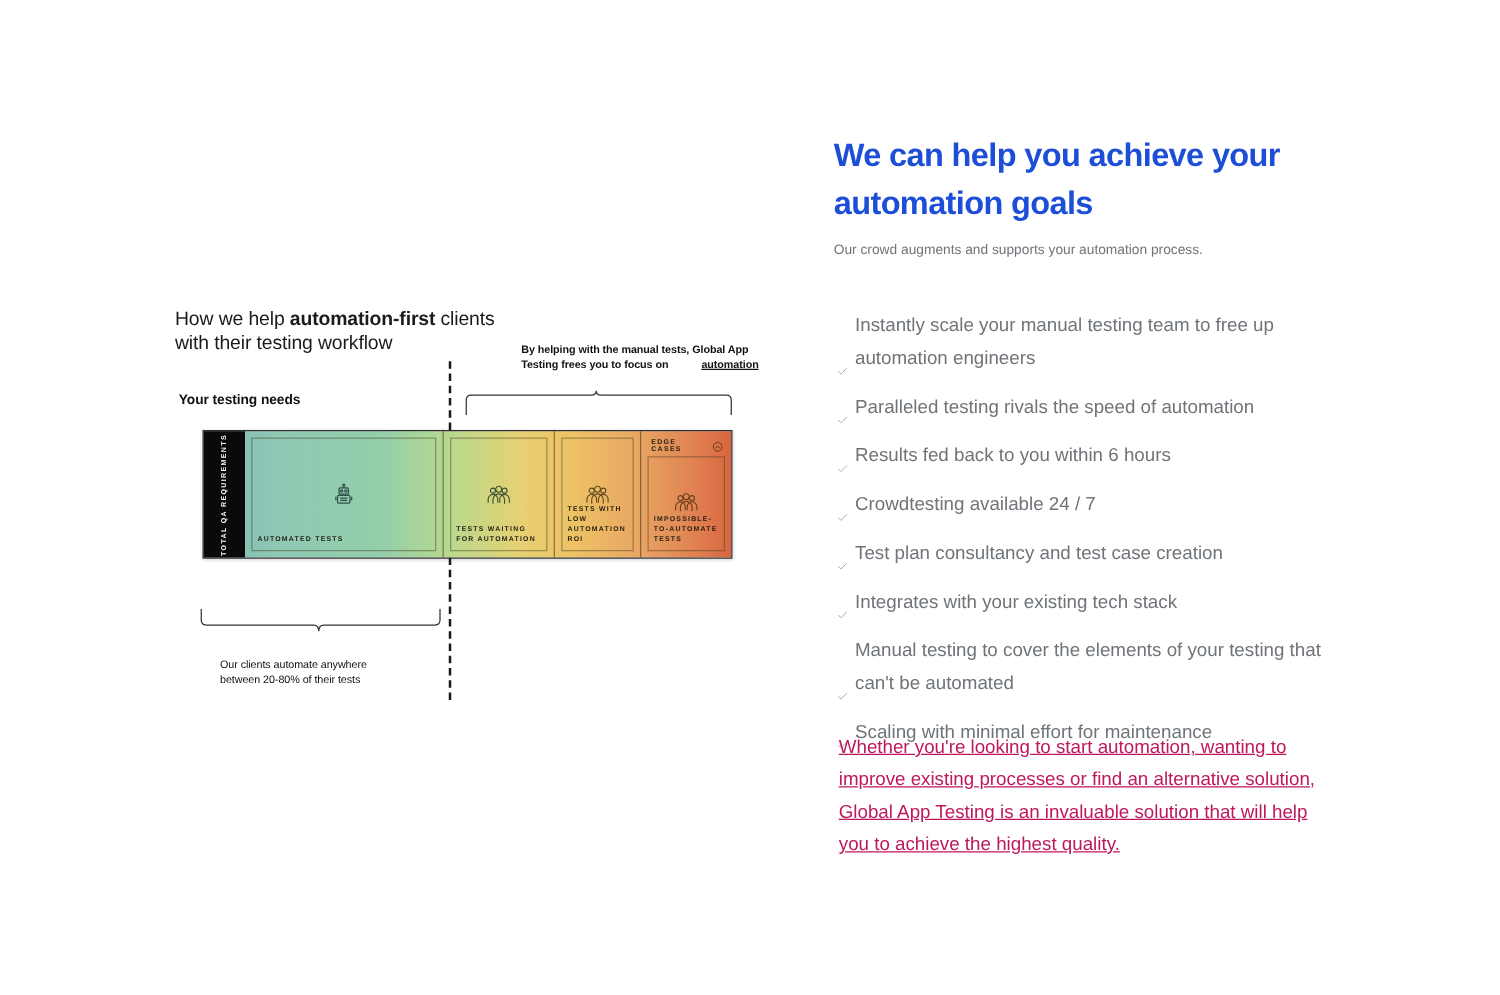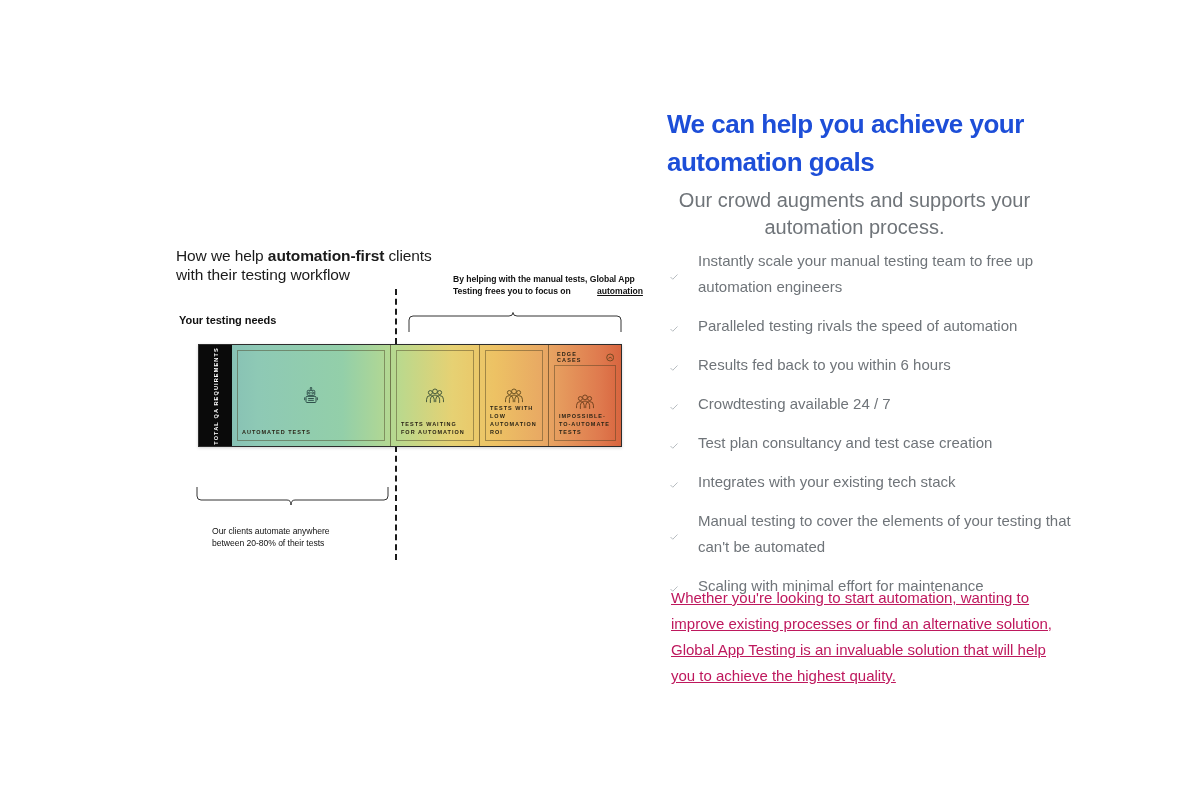--- a/index.html
+++ b/index.html
@@ -5,21 +5,21 @@
   * { box-sizing: border-box; margin: 0; padding: 0; }
   html, body {
     width: 1200px; height: 796px;
     background: #ffffff;
     font-family: "Liberation Sans", sans-serif;
     overflow: hidden;
   }
   .page { position: relative; width: 1200px; height: 796px; background:#fff; }
 
   
-  .diagram { position: absolute; left: 0; top: 0; width: 640px; height: 796px; margin-left: 36px; }
+  .diagram { position: absolute; left: 0; top: 0; width: 640px; height: 796px; }
 
   .dg-title {
     position: absolute; left: 140px; top: 246px;
     width: 300px;
     font-size: 15.5px; line-height: 19px; color: #1b1b1b;
     letter-spacing: -0.1px;
   }
   .dg-title b { font-weight: 700; }
 
   .dg-note {
@@ -119,25 +119,25 @@
 
   
   .content { position: absolute; left: 667px; top: 0; width: 430px; height: 796px; }
   .c-head {
     position: absolute; left: 0; top: 105px; width: 360px;
     font-size: 26px; line-height: 38px; font-weight: 700;
     color: #1d4ed8; letter-spacing: -0.5px;
   }
   .c-sub {
     position: absolute; left: 0; top: 187px; width: 375px;
-    font-size: 20px; line-height: 27px; color: #6f7479; text-align: center;
+    font-size: 11px; line-height: 27px; color: #6f7479;
   }
   .c-list { position: absolute; left: 0; top: 248px; width: 408px; }
   .c-item {
-    display: flex; align-items: center; gap: 17px;
+    display: flex; align-items: flex-end; gap: 3px;
     margin-bottom: 13px;
   }
   .c-check { flex: none; width: 14px; padding-top: 6px; }
   .c-text { font-size: 15px; line-height: 26px; color: #6f7479; }
   .c-outro {
     position: absolute; left: 4px; top: 585px; width: 400px;
     font-size: 15px; line-height: 26px; color: #be185d; text-decoration: underline;
   }
 </style>
 </head>

